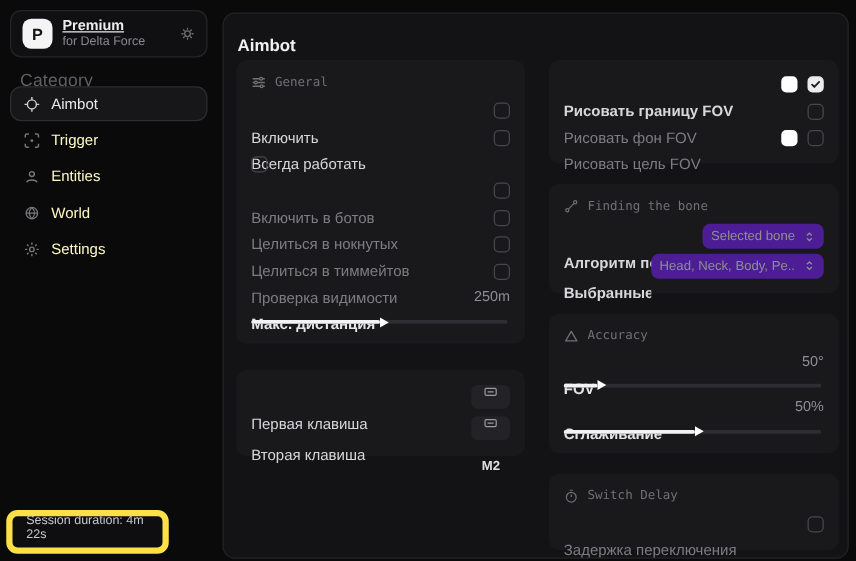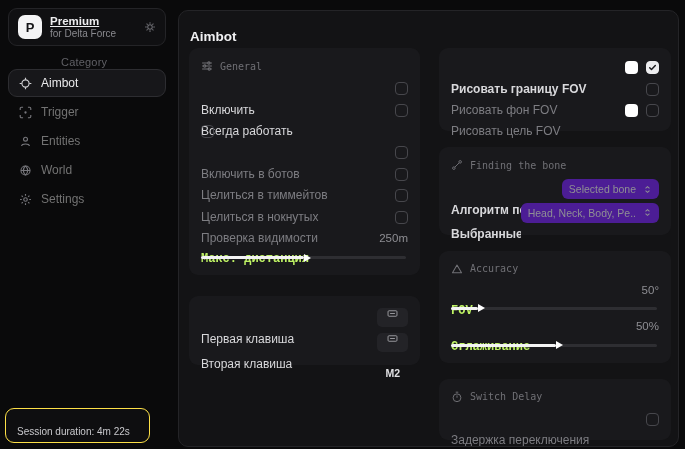--- a/index.html
+++ b/index.html
@@ -10,48 +10,48 @@
   
   .sidebar { position:absolute; left:0; top:0; width:174px; height:449px; }
   .brand-card { position:absolute; left:8px; top:8px; width:158px; height:38px;
     background:#101012; border:1px solid #242427; border-radius:9px;
     display:flex; align-items:center; gap:8px; padding:0 9px; }
   .logo { width:24px; height:24px; background:#f4f4f5; border-radius:7px; color:#151517;
     font-weight:700; font-size:13px; display:flex; align-items:center; justify-content:center; flex:0 0 auto; }
   .brand-name { font-size:11.5px; font-weight:700; color:#ededef; line-height:13px;text-decoration:underline; }
   .brand-sub { font-size:10px; color:#8a8a8f; line-height:12px; }
   .brand-gear { margin-left:auto; color:#6f6f74; display:flex; }
-  .category { position:absolute; left:16px; top:56px; font-size:11px; color:#606065; letter-spacing:.2px;margin-left:45px; }
+  .category { position:absolute; left:16px; top:56px; font-size:14px; color:#606065; letter-spacing:.2px; }
   .nav { position:absolute; left:8px; top:69px; width:158px; display:flex; flex-direction:column; gap:1px; }
   .nav-item { height:28px; display:flex; align-items:center; gap:9px; padding:0 10px;
-    border:1px solid transparent; border-radius:9px; color:#737373; font-size:12px; cursor:pointer; }
+    border:1px solid transparent; border-radius:9px; color:#fef9c3; font-size:12px; cursor:pointer; }
   .nav-item .nicon { display:flex; color:#77777c; }
   .nav-item.active { background:#17171a; border-color:#2d2d31; color:#e9e9eb; }
   .nav-item.active .nicon { color:#d2d2d5; }
-  .session { position:absolute; left:5px; bottom:6px; width:145px; height:35px;
-    border:1px solid #fde047; border-radius:9px; background:#0e0e10;
+  .session { position:absolute; left:5px; bottom:6px; width:130px; height:35px;
+    border:5px solid #fde047; border-radius:9px; background:#0e0e10;
     display:flex; align-items:flex-end; padding:0 11px 5px; font-size:10px; color:#c8c8cc; }
 
   
   .panel { position:absolute; left:178px; top:10px; width:501px; height:437px;
     background:#131315; border:1px solid #242427; border-radius:10px; overflow:hidden; }
   .page-title { position:absolute; left:11px; top:18px; font-size:13.5px; font-weight:700; color:#f1f1f3; }
   .col { position:absolute; top:37px; display:flex; flex-direction:column; }
   .col-left { left:10px; width:231px; gap:21px; }
   .col-right { left:260px; width:232px; gap:16px; }
 
   .card { background:#19191c; border-radius:9px; padding:9px 12px 10px; }
   .card-head { display:flex; align-items:center; gap:7px; color:#707075;
     font-family:"DejaVu Sans Mono", monospace; font-size:10px; height:18px; margin-bottom:3px; }
   .card-head .hicon { display:flex; }
 
   .row { display:flex; align-items:center; height:21.4px; }
   .row .lbl { font-size:12px; color:#7d7d82; white-space:nowrap; overflow:hidden; flex:1;margin-top:42px; }
   .row .lbl.on { color:#d8d8db; }
-  .row .lbl.bold { color:#bef264; font-weight:700;font-family:Liberation Mono, monospace; }
+  .row .lbl.bold { color:#e5e5e5; font-weight:700; }
   .row .val { font-size:11.5px; color:#8e8e93; margin-left:auto; white-space:nowrap; }
   .controls { margin-left:auto; display:flex; align-items:center; gap:8px; }
 
   .cb { width:13px; height:13px; border:1.5px solid #47474c; border-radius:4px; background:transparent; cursor:pointer; flex:0 0 auto; }
   .cb.checked { background:#ececee; border-color:#ececee; display:flex; align-items:center; justify-content:center; }
   .swatch { width:13px; height:13px; border-radius:4px; background:#ffffff; cursor:pointer; flex:0 0 auto; }
 
   .slider { position:relative; height:3px; background:#2e2e32; border-radius:2px; margin:7px 2px 6px 0; cursor:pointer; }
   .slider .fill { position:absolute; left:0; top:0; bottom:0; background:#f3f3f4; border-radius:2px; }
   .slider .thumb { position:absolute; right:-7px; top:50%; transform:translateY(-50%);
@@ -167,25 +167,25 @@
           <span class="cb"></span>
         </div>
         <div class="row">
           <span class="cb"></span>
         </div>
         <div class="row">
           <span class="lbl">Включить в ботов</span>
           <span class="cb"></span>
         </div>
         <div class="row">
+          <span class="lbl">Целиться в нокнутых</span>
+          <span class="cb"></span>
+        </div>
+        <div class="row">
           <span class="lbl">Целиться в тиммейтов</span>
-          <span class="cb"></span>
-        </div>
-        <div class="row">
-          <span class="lbl">Целиться в нокнутых</span>
           <span class="cb"></span>
         </div>
         <div class="row">
           <span class="lbl">Проверка видимости</span>
           <span class="cb"></span>
         </div>
         <div class="row">
           <span class="lbl bold">Макс. дистанция</span>
           <span class="val">250m</span>
         </div>

